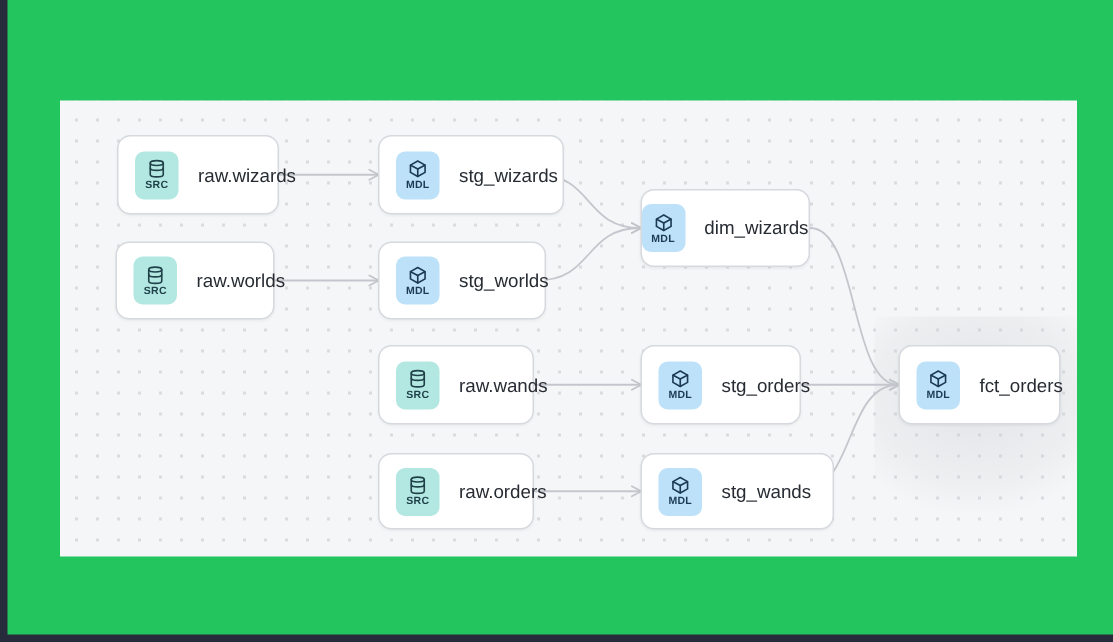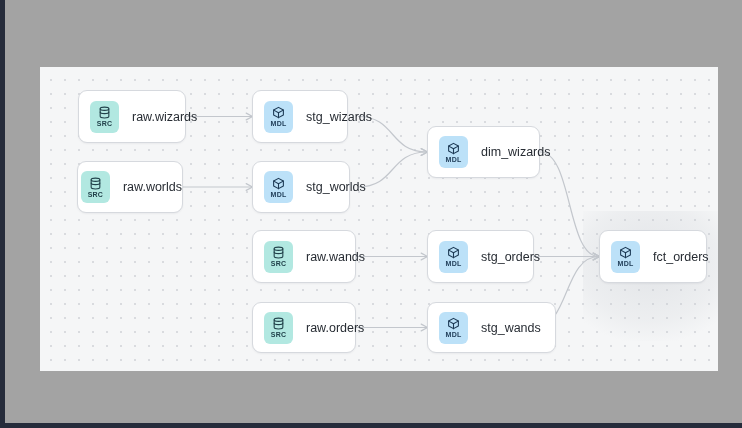--- a/index.html
+++ b/index.html
@@ -3,21 +3,21 @@
 <meta charset="utf-8">
 <style>
   * { margin: 0; padding: 0; box-sizing: border-box; }
   html, body { width: 742px; height: 428px; }
   body {
     font-family: "Liberation Sans", "DejaVu Sans", sans-serif;
     background: #ffffff;
     position: relative;
     overflow: hidden;
   }
-  .stage { position: absolute; inset: 0; background: #a3a3a3; }
+  .stage { position: absolute; inset: 0; background: #22c55e; }
 
   
   .edge-strip-left {
     position: absolute; left: 0; top: 0; width: 5px; height: 428px;
     background: #262c3b;
   }
   .edge-strip-bottom {
     position: absolute; left: 0; bottom: 0; width: 742px; height: 5px;
     background: #262c3b;
   }
@@ -102,54 +102,54 @@
           <span class="badge badge-src" style="background: rgb(178, 232, 225);">
             <svg width="13" height="13" viewBox="0 0 24 24" fill="none" stroke="currentColor" stroke-width="2" stroke-linecap="round" stroke-linejoin="round">
               <ellipse cx="12" cy="5" rx="8" ry="3"></ellipse>
               <path d="M4 5v6c0 1.66 3.58 3 8 3s8-1.34 8-3V5"></path>
               <path d="M4 11v8c0 1.66 3.58 3 8 3s8-1.34 8-3v-8"></path>
             </svg>
             <span class="badge-label">SRC</span>
           </span>
           <span class="node-label">raw.wizards</span>
         </div>
-        <div class="node" style="left: 212px; top: 23px; width: 96px; height: 53px;">
+        <div class="node" style="left: 212px; top: 23px; width: 124px; height: 53px;">
           <span class="badge badge-mdl" style="background: rgb(188, 225, 248);">
             <svg width="13" height="13" viewBox="0 0 24 24" fill="none" stroke="currentColor" stroke-width="2" stroke-linecap="round" stroke-linejoin="round">
               <path d="M21 16.5v-9L12 2.5 3 7.5v9L12 21.5l9-5z"></path>
               <path d="M3.3 7.6 12 12.3l8.7-4.7"></path>
               <path d="M12 12.3v9.2"></path>
             </svg>
             <span class="badge-label">MDL</span>
           </span>
           <span class="node-label">stg_wizards</span>
         </div>
-        <div class="node" style="left: 37px; top: 94px; width: 106px; height: 52px; justify-content: flex-end;">
+        <div class="node" style="left: 37px; top: 94px; width: 106px; height: 52px;">
           <span class="badge badge-src" style="background: rgb(178, 232, 225);">
             <svg width="13" height="13" viewBox="0 0 24 24" fill="none" stroke="currentColor" stroke-width="2" stroke-linecap="round" stroke-linejoin="round">
               <ellipse cx="12" cy="5" rx="8" ry="3"></ellipse>
               <path d="M4 5v6c0 1.66 3.58 3 8 3s8-1.34 8-3V5"></path>
               <path d="M4 11v8c0 1.66 3.58 3 8 3s8-1.34 8-3v-8"></path>
             </svg>
             <span class="badge-label">SRC</span>
           </span>
           <span class="node-label">raw.worlds</span>
         </div>
-        <div class="node" style="left: 212px; top: 94px; width: 98px; height: 52px;">
+        <div class="node" style="left: 212px; top: 94px; width: 112px; height: 52px;">
           <span class="badge badge-mdl" style="background: rgb(188, 225, 248);">
             <svg width="13" height="13" viewBox="0 0 24 24" fill="none" stroke="currentColor" stroke-width="2" stroke-linecap="round" stroke-linejoin="round">
               <path d="M21 16.5v-9L12 2.5 3 7.5v9L12 21.5l9-5z"></path>
               <path d="M3.3 7.6 12 12.3l8.7-4.7"></path>
               <path d="M12 12.3v9.2"></path>
             </svg>
             <span class="badge-label">MDL</span>
           </span>
           <span class="node-label">stg_worlds</span>
         </div>
-        <div class="node" style="left: 387px; top: 59px; width: 113px; height: 52px;">
+        <div class="node" style="left: 387px; top: 59px; width: 113px; height: 52px; justify-content: flex-end;">
           <span class="badge badge-mdl" style="background: rgb(188, 225, 248);">
             <svg width="13" height="13" viewBox="0 0 24 24" fill="none" stroke="currentColor" stroke-width="2" stroke-linecap="round" stroke-linejoin="round">
               <path d="M21 16.5v-9L12 2.5 3 7.5v9L12 21.5l9-5z"></path>
               <path d="M3.3 7.6 12 12.3l8.7-4.7"></path>
               <path d="M12 12.3v9.2"></path>
             </svg>
             <span class="badge-label">MDL</span>
           </span>
           <span class="node-label">dim_wizards</span>
         </div>

